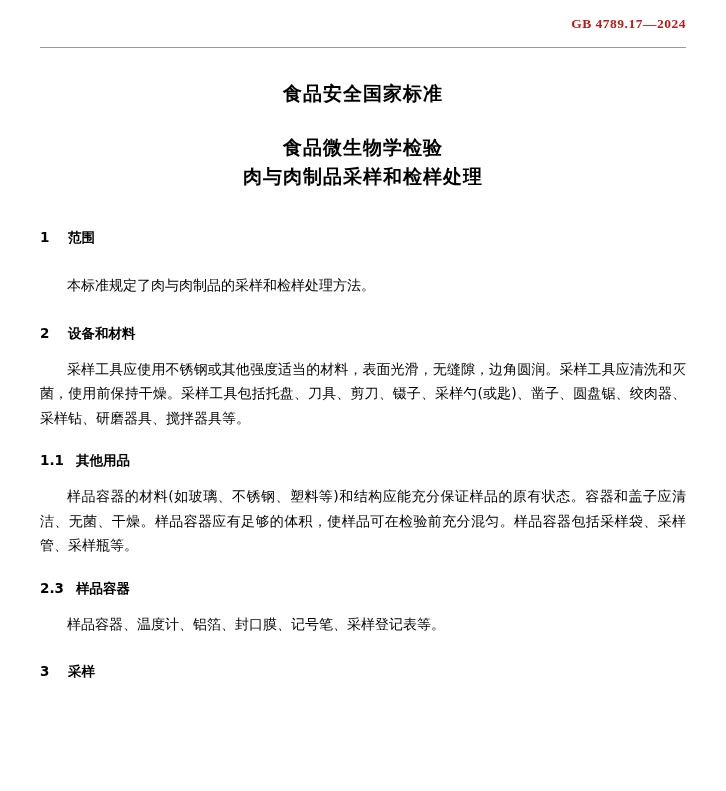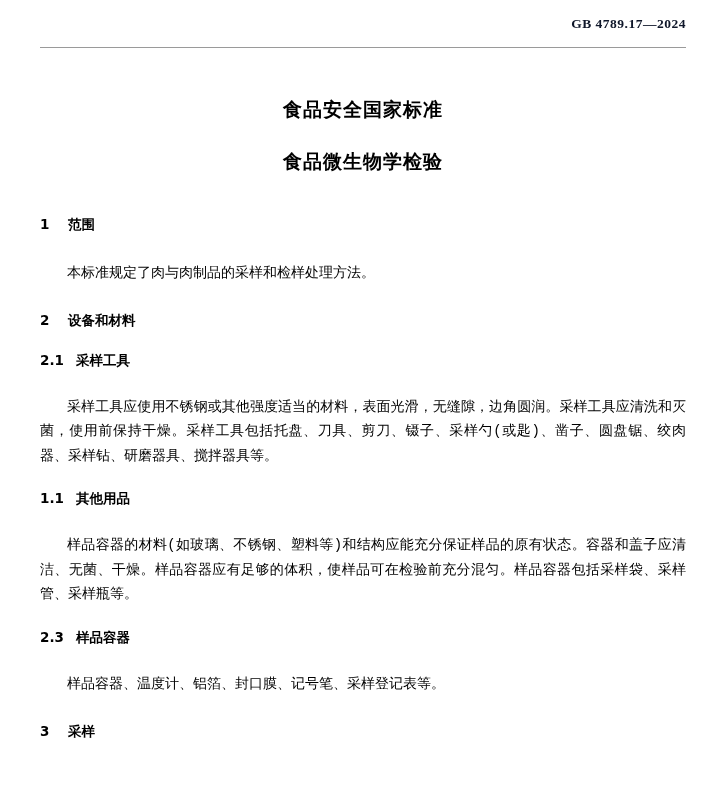--- a/index.html
+++ b/index.html
@@ -27,46 +27,46 @@
     padding-top: 14px;
     height: 34px;
     text-align: right;
     position: relative;
   }
   .std-code {
     font-family: "Liberation Serif", "DejaVu Serif", serif;
     font-weight: bold;
     font-size: 13.5px;
     letter-spacing: 0.5px;
-    color: #0f172a;
+    color: #b91c1c;
   }
   .header-rule {
     position: absolute;
     left: 0;
     right: 0;
     bottom: 0;
     border-bottom: 1px solid #9a9a9a;
   }
   
   .title-block {
     text-align: center;
-    margin-top: 48px;
+    margin-top: 32px;
   }
   .title-main {
     font-family: "DejaVu Sans", "Liberation Sans", sans-serif;
     font-weight: bold;
     font-size: 19px;
     letter-spacing: 1px;
     line-height: 1.4;
   }
   .title-sub-wrap {
     margin-top: 26px;
   }
   .title-sub {
-    font-family: Liberation Mono, monospace;
+    font-family: Liberation Serif, serif;
     font-weight: bold;
     font-size: 19px;
     letter-spacing: 1px;
     line-height: 1.55;
   }
   
   .content {
     margin-top: 38px;
   }
   .h1 {
@@ -98,62 +98,59 @@
     font-family: "DejaVu Sans", "Liberation Sans", sans-serif;
     font-size: 14px;
     line-height: 1.75;
     text-align: justify;
     margin: 0;
   }
   .indent {
     text-indent: 27px;
   }
   .block-gap-1 { margin-top: 26px; }
-  .block-gap-2 { margin-top: 25px; font-family: Liberation Mono, monospace; }
+  .block-gap-2 { margin-top: 14px; }
   .sec-gap { margin-top: 27px; }
   .sub-gap { margin-top: 22px; }
   .para-group { margin-left: 27px; }
   .para-group .para { text-indent: 0; }
 </style>
 </head>
 <body>
 
 <div class="page">
 
   <div class="header">
     <span class="std-code">GB  4789.17—2024</span>
     <div class="header-rule"></div>
   </div>
 
   <div class="title-block">
     <div class="title-main">食品安全国家标准</div>
     <div class="title-sub-wrap">
       <div class="title-sub">食品微生物学检验</div>
+      <div class="title-sub">肉与肉制品采样和检样处理</div>
     </div>
   </div>
 
   <div class="content">
 
     <div class="h1">
       <span class="num">1</span>
       <span>范围</span>
     </div>
     <div class="block-gap-1 para-group">
       <p class="para">本标准规定了肉与肉制品的采样和检样处理方法。</p>
     </div>
 
     <div class="h1 sec-gap">
       <span class="num">2</span>
       <span>设备和材料</span>
     </div>
 
-    <div class="h2 sub-gap">
-      <span class="num">2.1</span>
-      <span>采样工具</span>
-    </div>
     <p class="para indent block-gap-2">采样工具应使用不锈钢或其他强度适当的材料，表面光滑，无缝隙，边角圆润。采样工具应清洗和灭菌，使用前保持干燥。采样工具包括托盘、刀具、剪刀、镊子、采样勺(或匙)、凿子、圆盘锯、绞肉器、采样钻、研磨器具、搅拌器具等。</p>
 
     <div class="h2 sub-gap">
       <span class="num">1.1</span>
       <span>其他用品</span>
     </div>
     <p class="para indent block-gap-2">样品容器的材料(如玻璃、不锈钢、塑料等)和结构应能充分保证样品的原有状态。容器和盖子应清洁、无菌、干燥。样品容器应有足够的体积，使样品可在检验前充分混匀。样品容器包括采样袋、采样管、采样瓶等。</p>
 
     <div class="h2 sub-gap">
       <span class="num">2.3</span>

